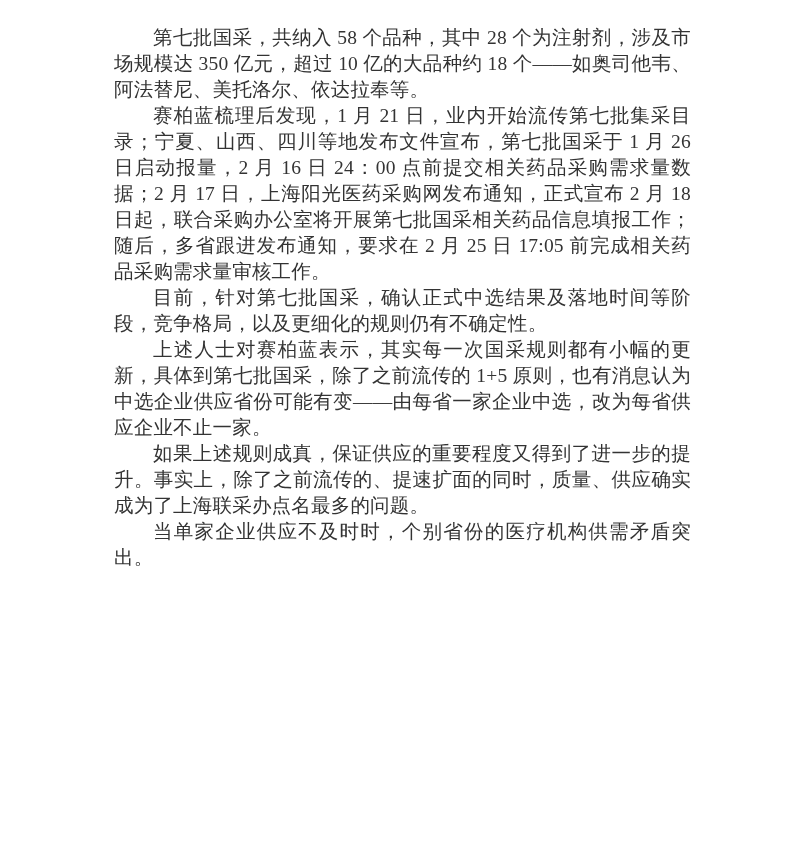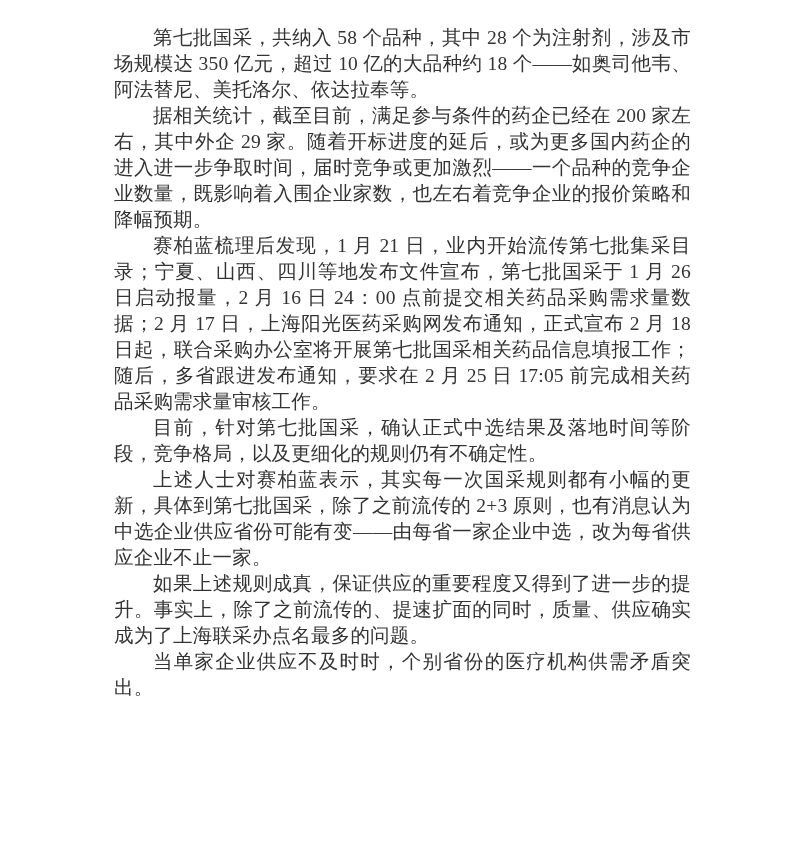--- a/index.html
+++ b/index.html
@@ -41,21 +41,20 @@
     text-indent: 2em;
     letter-spacing: 0.2px;
   }
 </style>
 </head>
 <body>
 
 <div class="page">
   <div class="content">
     <p class="para">第七批国采，共纳入 58 个品种，其中 28 个为注射剂，涉及市场规模达 350 亿元，超过 10 亿的大品种约 18 个——如奥司他韦、阿法替尼、美托洛尔、依达拉奉等。</p>
-    <p class="para">据相关统计，截至目前，满足参与条件的药企已经在 200 家左右，其中外企 29 家。随着开标进度的延后，或为更多国内药企的进入进一步争取时间，届时竞争或更加激烈——一个品种的竞争企业数量，既影响着入围企业家数，也左右着竞争企业的报价策略和降幅预期。</p>
     <p class="para">赛柏蓝梳理后发现，1 月 21 日，业内开始流传第七批集采目录；宁夏、山西、四川等地发布文件宣布，第七批国采于 1 月 26 日启动报量，2 月 16 日 24：00 点前提交相关药品采购需求量数据；2 月 17 日，上海阳光医药采购网发布通知，正式宣布 2 月 18 日起，联合采购办公室将开展第七批国采相关药品信息填报工作；随后，多省跟进发布通知，要求在 2 月 25 日 17:05 前完成相关药品采购需求量审核工作。</p>
     <p class="para">目前，针对第七批国采，确认正式中选结果及落地时间等阶段，竞争格局，以及更细化的规则仍有不确定性。</p>
-    <p class="para">上述人士对赛柏蓝表示，其实每一次国采规则都有小幅的更新，具体到第七批国采，除了之前流传的 2+3 原则，也有消息认为中选企业供应省份可能有变——由每省一家企业中选，改为每省供应企业不止一家。</p>
+    <p class="para">上述人士对赛柏蓝表示，其实每一次国采规则都有小幅的更新，具体到第七批国采，除了之前流传的 1+5 原则，也有消息认为中选企业供应省份可能有变——由每省一家企业中选，改为每省供应企业不止一家。</p>
     <p class="para">如果上述规则成真，保证供应的重要程度又得到了进一步的提升。事实上，除了之前流传的、提速扩面的同时，质量、供应确实成为了上海联采办点名最多的问题。</p>
     <p class="para">当单家企业供应不及时时，个别省份的医疗机构供需矛盾突出。</p>
 
   </div>
 </div>
 
 </body></html>

